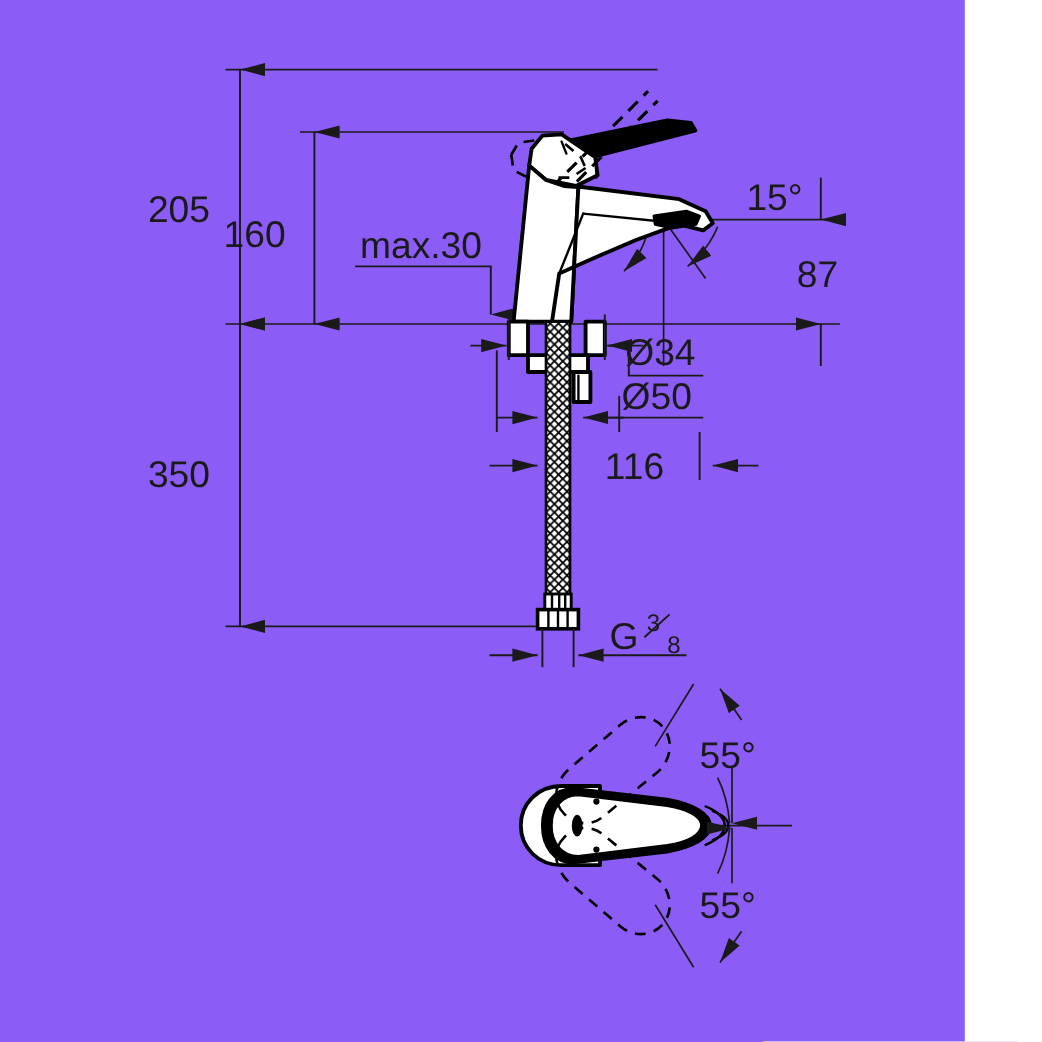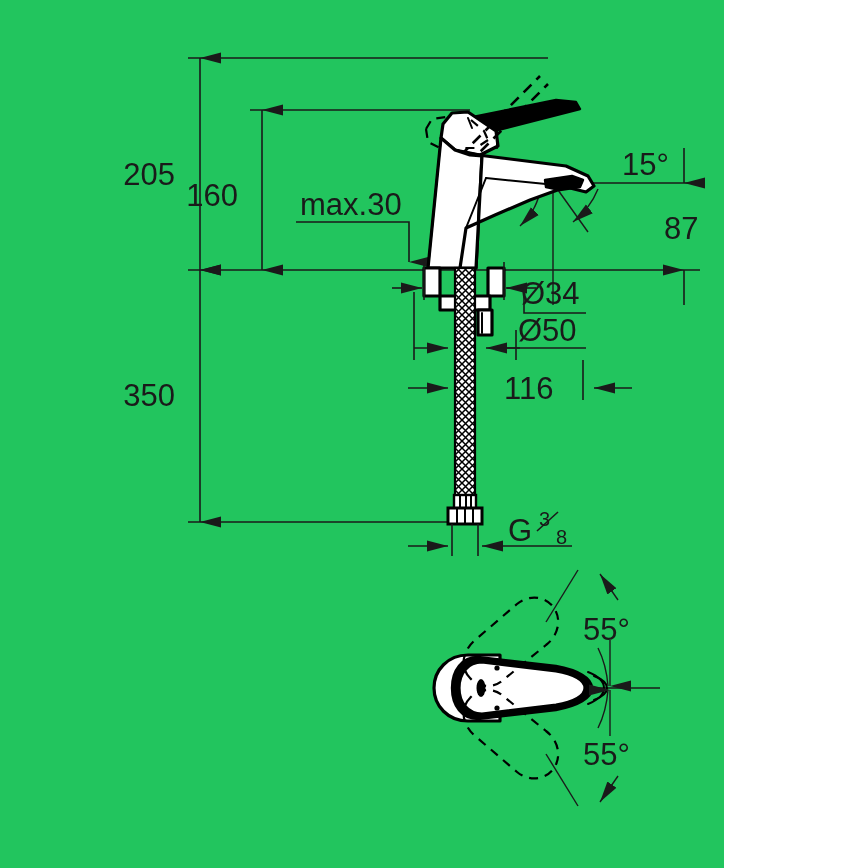--- a/index.html
+++ b/index.html
@@ -9,23 +9,23 @@
     background: #ffffff;
   }
   body {
     width: 868px;
     height: 868px;
     overflow: hidden;
     font-family: "Liberation Sans", sans-serif;
   }
   #drawing-root {
     position: relative;
-    width: 724px;
+    width: 804px;
     height: 868px;
-    background: #22c55e;
+    background: #8b5cf6;
   }
   svg.sheet {
     display: block;
     width: 868px;
     height: 868px;
   }
   .dimline, .extline, .leader {
     stroke: #1a1a1a;
     fill: none;
     stroke-width: 1.6;

